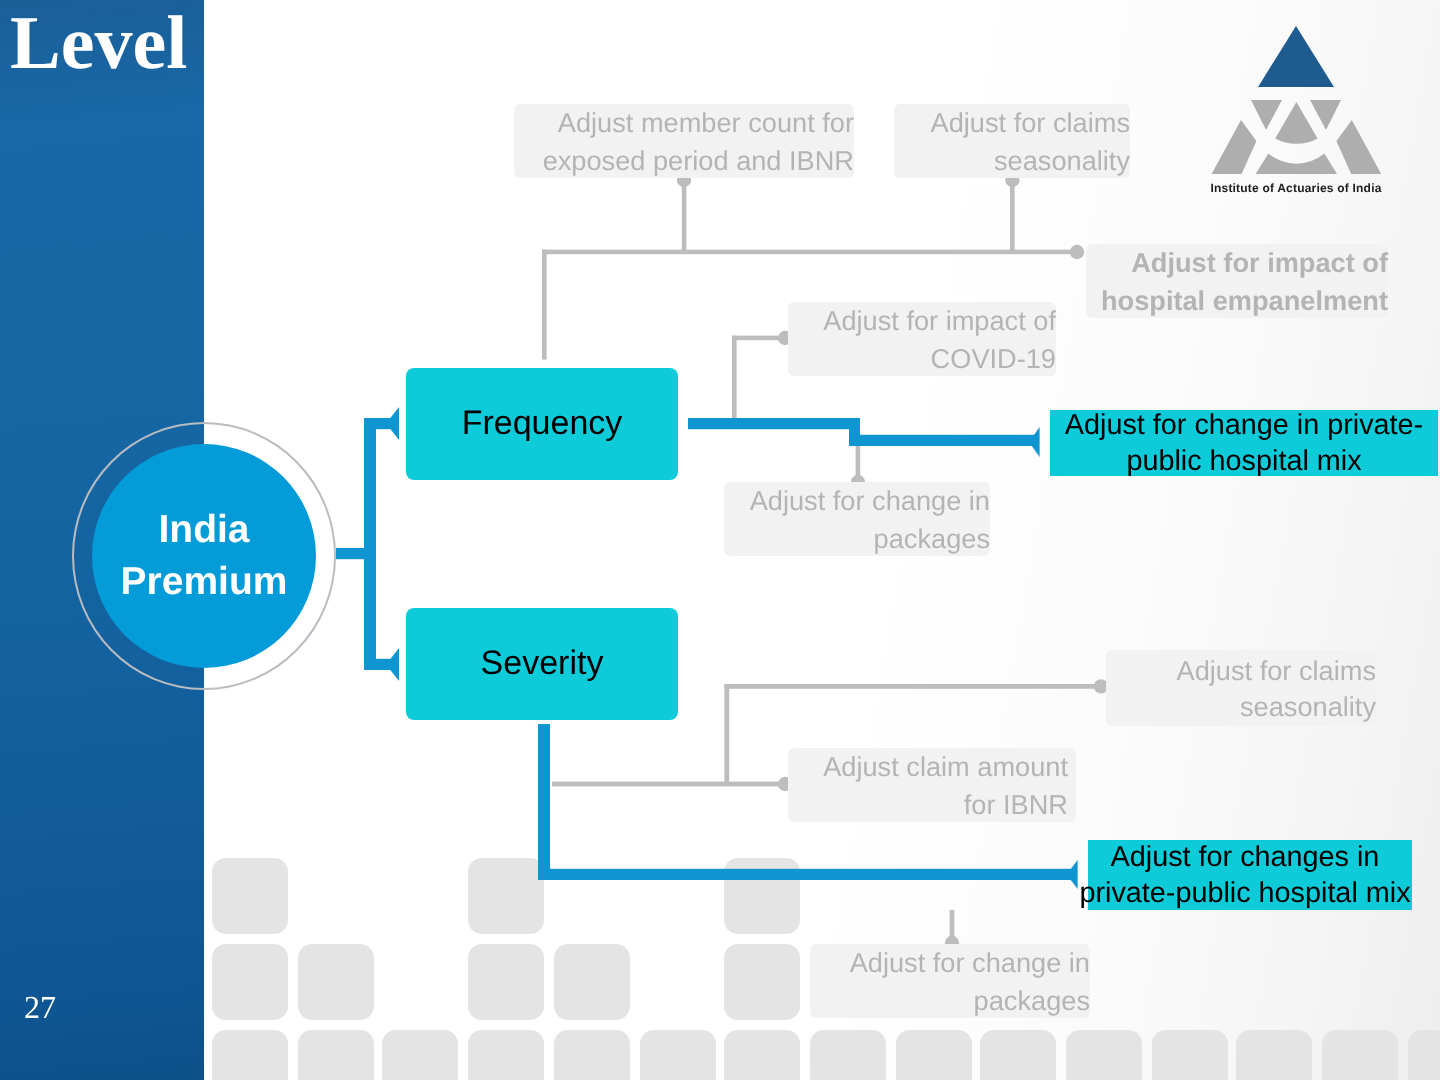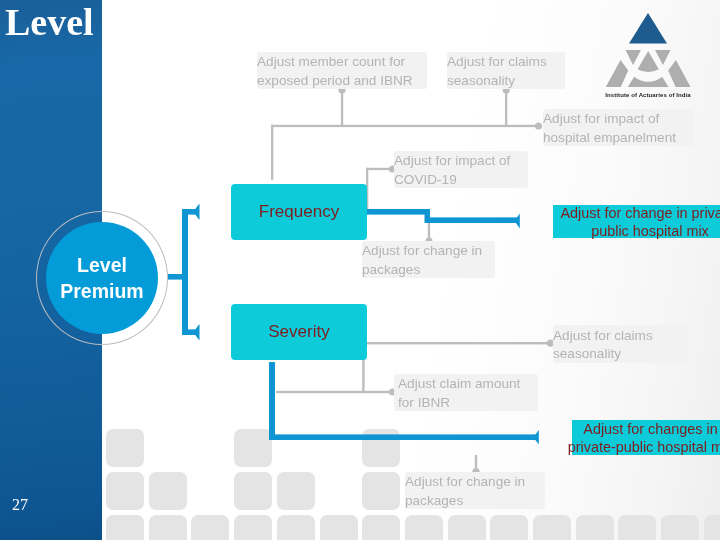--- a/index.html
+++ b/index.html
@@ -8,34 +8,34 @@
          background:#ffffff;background-image:linear-gradient(100deg,#ffffff 0%,#ffffff 60%,#fbfbfb 78%,#f4f4f4 92%,#eeeeee 100%);}
   .band{position:absolute;left:0;top:0;width:102px;height:540px;
         background:#1767a4;background-image:linear-gradient(175deg,#1a5f98 0%,#1868a7 12%,#1767a4 35%,#1463a1 55%,#115c99 75%,#0e5693 92%,#0c5089 100%);}
   #title{position:absolute;left:5px;top:6px;font-family:"Liberation Serif",serif;font-size:38px;line-height:32px;color:#fff;font-weight:700;letter-spacing:0px;}
   #pagenum{position:absolute;left:12px;top:496px;font-family:"Liberation Serif",serif;font-size:16px;color:#fff;}
   #site{position:absolute;left:538px;top:513px;font-family:"Liberation Serif",serif;font-size:18.2px;color:#0b0b0b;letter-spacing:0px;}
   .sq{position:absolute;width:39px;height:39px;border-radius:7px;background:#e4e4e4;}
   
   #diag{position:absolute;left:0;top:0;width:720px;height:540px;}
   .gbox{position:absolute;background:#f2f2f2;color:#b4b4b4;display:flex;align-items:center;justify-content:center;padding-top:2px;box-sizing:border-box;
-        text-align:left;border-radius:3px;font-size:13.6px;line-height:18.5px;}
-  .cbox{position:absolute;background:#0ecbda;color:#7f1d1d;display:flex;align-items:center;justify-content:center;
-        text-align:center;font-size:14.4px;line-height:18px;margin-left:28px;}
+        text-align:right;border-radius:3px;font-size:13.6px;line-height:18.5px;}
+  .cbox{position:absolute;background:#0ecbda;color:#000000;display:flex;align-items:center;justify-content:center;
+        text-align:center;font-size:14.4px;line-height:18px;}
   .cbox.rounded{border-radius:4px;}
   #logo{position:absolute;left:600px;top:4px;width:96px;height:94px;}
   #logo svg{position:absolute;left:0;top:0;}
   #logo-text{position:absolute;left:0;top:87.5px;width:96px;text-align:center;font-size:6.0px;color:#1d1d1d;font-family:"Liberation Sans",sans-serif;font-weight:bold;letter-spacing:0.1px;}
   .nowrapbox{display:block;width:172px;margin-left:-5px;text-align:center;flex:none;}
   #connectors{position:absolute;left:0;top:0;}
   #b-freq{left:203px;top:184px;width:136px;height:56px;font-size:17px;}
   #b-sev{left:203px;top:304px;width:136px;height:56px;font-size:17px;}
   #n1{left:257px;top:52px;width:170px;height:37px;}
   #n2{left:447px;top:52px;width:118px;height:37px;}
-  #n3{left:543px;top:109px;width:151px;height:37px;}
+  #n3{left:543px;top:122px;width:151px;height:37px;font-weight:bold;}
   #n4{left:394px;top:151px;width:134px;height:37px;}
   #n5{left:525px;top:205px;width:194px;height:33px;}
   #n6{left:362px;top:241px;width:133px;height:37px;}
   #n7{left:553px;top:325px;width:135px;height:38px;}
   #n8{left:394px;top:374px;width:144px;height:37px;padding-left:4px;padding-right:4px;}
   #n9{left:544px;top:420px;width:162px;height:35px;overflow:visible;}
   #n10{left:405px;top:472px;width:140px;height:37px;}
   #circle-outer{position:absolute;left:36px;top:211px;width:132px;height:134px;border:1px solid #b9bcc0;border-radius:50%;box-sizing:border-box;}
   #circle-inner{position:absolute;left:46px;top:222px;width:112px;height:112px;border-radius:50%;background:#039bd8;}
   #circle-label{position:absolute;left:46px;top:222px;width:112px;height:112px;display:flex;flex-direction:column;align-items:center;justify-content:center;
@@ -127,21 +127,21 @@
         <rect x="427" y="217.4" width="91" height="5.6"></rect>
         <polygon points="519.8,213.5 519.8,228.5 514.5,221"></polygon>
         <rect x="269" y="362" width="6" height="78"></rect>
         <rect x="269" y="434.4" width="268" height="5.6"></rect>
         <polygon points="538.8,430 538.8,444.5 533.3,437.2"></polygon>
       </g>
     </svg>
     <div id="circle-outer"></div>
     <div id="circle-inner"></div>
     <div id="circle-label">
-        <span>Level</span>
+        <span>India</span>
         <span>Premium</span>
       </div>
     <div class="cbox rounded" id="b-freq">Frequency</div>
     <div class="cbox rounded" id="b-sev">Severity</div>
     <div class="gbox" id="n1">Adjust member count for exposed period and IBNR</div>
     <div class="gbox" id="n2">Adjust for claims seasonality</div>
     <div class="gbox" id="n3">Adjust for impact of hospital empanelment</div>
     <div class="gbox" id="n4">Adjust for impact of COVID-19</div>
     <div class="cbox" id="n5">Adjust for change in private-public hospital mix</div>
     <div class="gbox" id="n6">Adjust for change in packages</div>

